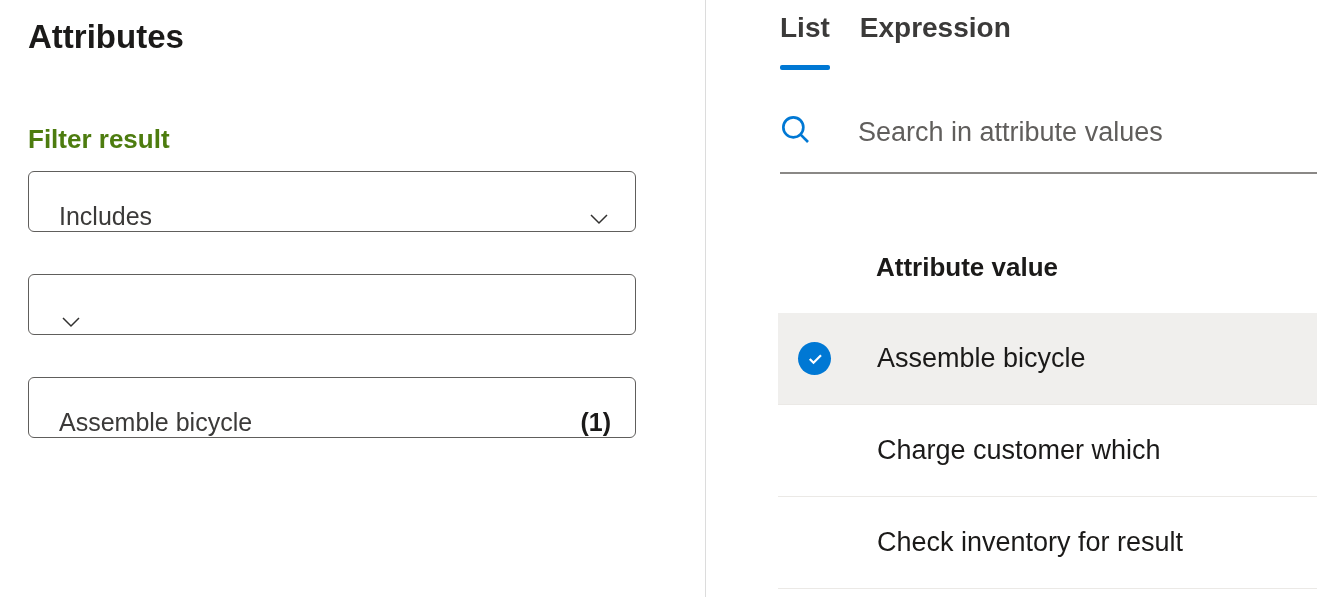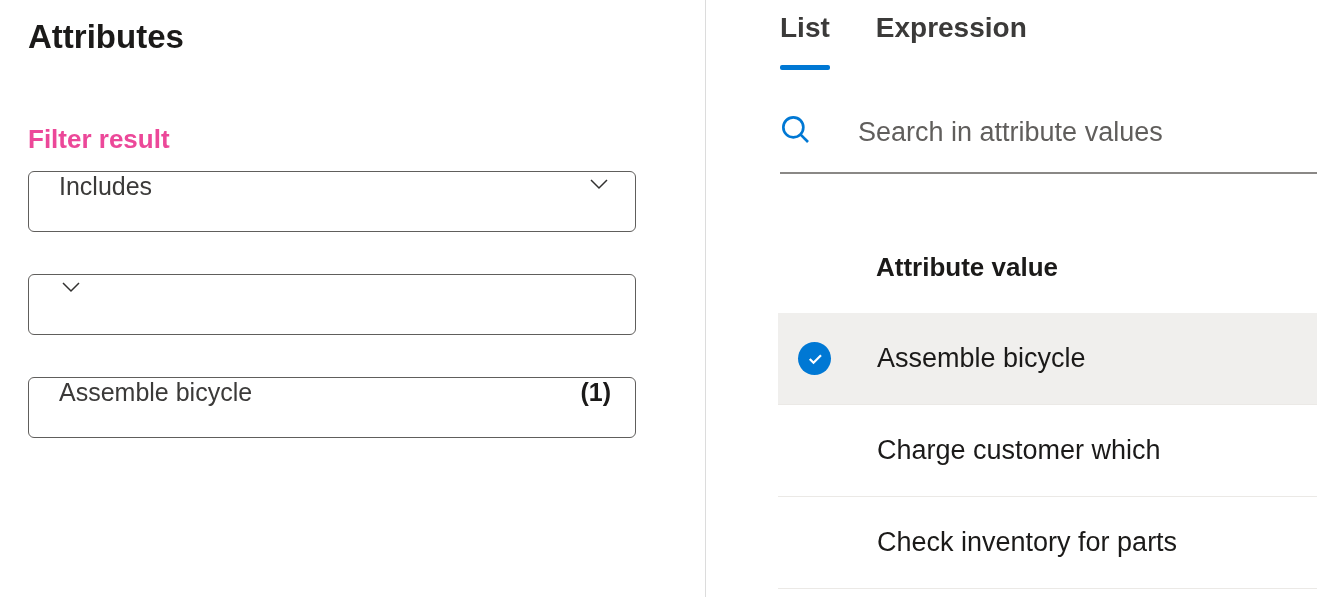--- a/index.html
+++ b/index.html
@@ -29,49 +29,49 @@
       font-weight: 700;
       margin-bottom: 68px;
     }
     .field-group {
       margin-bottom: 42px;
     }
     .field-label {
       font-size: 26px;
       font-weight: 600;
       margin-bottom: 16px;
-      color: #ec4899;
+      color: #4d7c0f;
     }
     .select-box {
       width: 608px;
       height: 61px;
       border: 1px solid #605e5c;
       border-radius: 6px;
       background: #ffffff;
       display: flex;
-      align-items: flex-start;
+      align-items: flex-end;
       justify-content: space-between;
       padding: 0 24px 0 30px;
       cursor: pointer;
       font-size: 25px;
       color: #3b3a39;
     }
     .select-box .chevron-icon {
       width: 24px;
       height: 24px;
       color: #323130;
     }
     .select-count {
       font-size: 25px;
       font-weight: 600;
       color: #1b1a19;
     }
     .tabs {
       display: flex;
-      gap: 46px;
+      gap: 30px;
       padding-left: 74px;
       text-align: right;
     }
     .tab {
       font-size: 28px;
       font-weight: 700;
       color: #3b3a39;
       padding-bottom: 26px;
       cursor: pointer;
       position: relative;
@@ -223,17 +223,17 @@
             </svg>
         </span>
         <span class="value-label">Assemble bicycle</span>
       </div>
       <div class="value-item">
         <span class="checkbox"></span>
         <span class="value-label">Charge customer which</span>
       </div>
       <div class="value-item">
         <span class="checkbox"></span>
-        <span class="value-label">Check inventory for parts</span>
+        <span class="value-label">Check inventory for result</span>
       </div>
     </div>
   </div>
 </div>
 
 </body></html>

